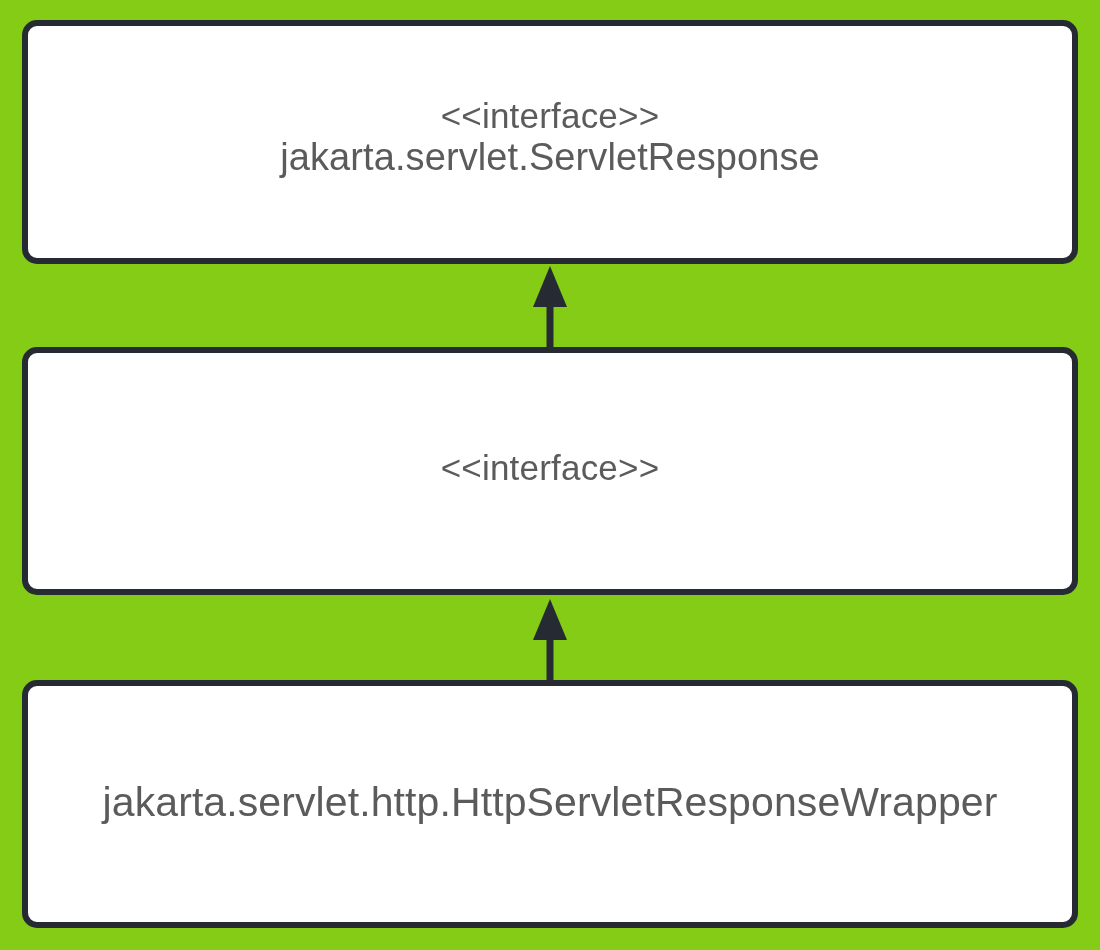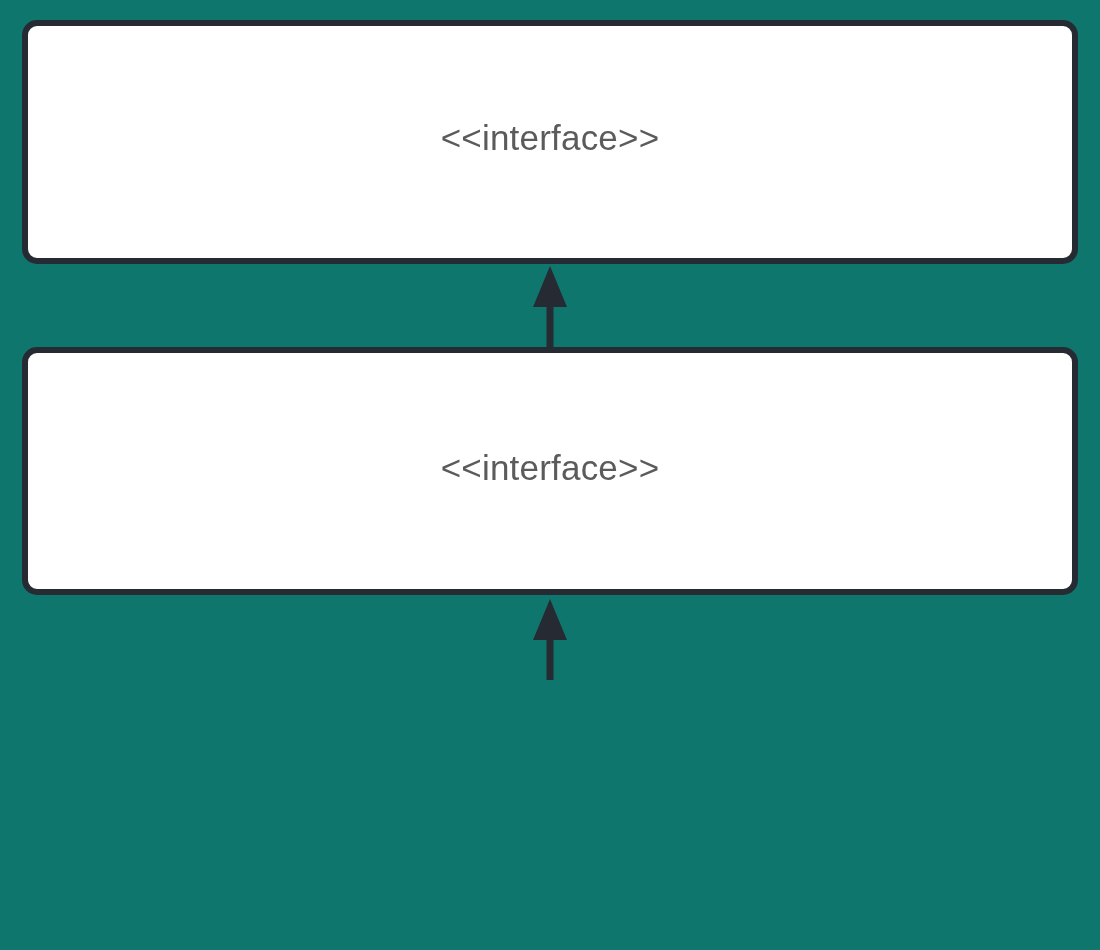--- a/index.html
+++ b/index.html
@@ -12,21 +12,21 @@
     width: 1100px;
     height: 950px;
     font-family: "Liberation Sans", sans-serif;
     overflow: hidden;
   }
 
   #diagram {
     position: relative;
     width: 1100px;
     height: 950px;
-    background: #0f766e;
+    background: #84cc16;
   }
 
   
   .uml-box {
     position: absolute;
     box-sizing: border-box;
     background: #ffffff;
     border: 6px solid #262b33;
     border-radius: 15px;
     display: flex;
@@ -91,29 +91,33 @@
   }
 </style>
 </head>
 <body>
 
 <div id="diagram">
 
   <div class="uml-box" id="box-servletresponse">
     <div class="textstack">
       <div class="stereotype">&lt;&lt;interface&gt;&gt;</div>
+      <div class="classname">jakarta.servlet.ServletResponse</div>
     </div>
   </div>
 
   <div class="uml-box" id="box-httpservletresponse">
     <div class="textstack">
       <div class="stereotype">&lt;&lt;interface&gt;&gt;</div>
     </div>
   </div>
 
+  <div class="uml-box" id="box-httpservletresponsewrapper">
+    <div class="classname">jakarta.servlet.http.HttpServletResponseWrapper</div>
+  </div>
 
   <svg class="generalization" viewBox="0 0 1100 950">
 
     <g>
       <line x1="550" y1="347" x2="550" y2="302" stroke="#262b33" stroke-width="7"></line>
       <polygon points="550,266 567,307 533,307" fill="#262b33"></polygon>
     </g>
 
     <g>
       <line x1="550" y1="680" x2="550" y2="636" stroke="#262b33" stroke-width="7"></line>

